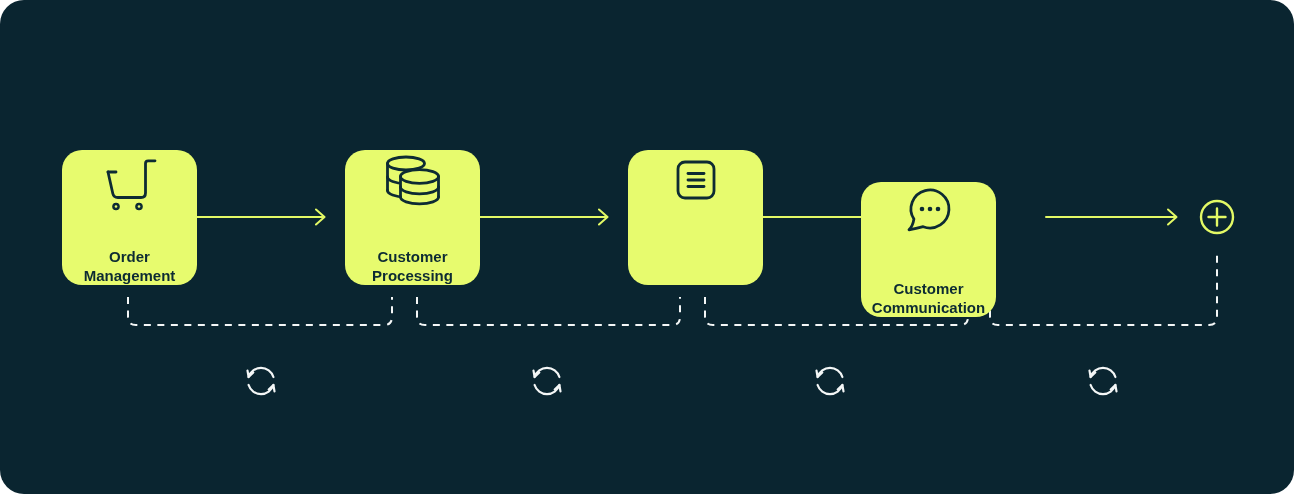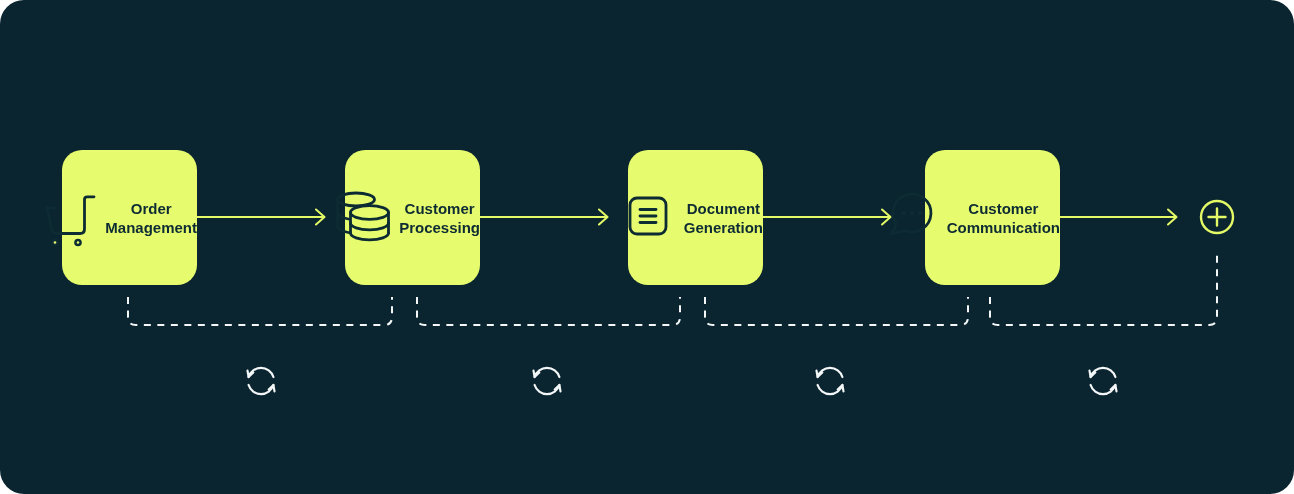--- a/index.html
+++ b/index.html
@@ -13,32 +13,32 @@
   *{margin:0;padding:0;box-sizing:border-box;}
   body{background:var(--bg-page);font-family:"Liberation Sans","DejaVu Sans",sans-serif;}
   .canvas{
     position:relative;width:1294px;height:494px;
     background:var(--bg-canvas);border-radius:24px;overflow:hidden;
   }
   .overlay{position:absolute;left:0;top:0;width:1294px;height:494px;}
   .node{
     position:absolute;top:150px;width:135px;height:135px;
     background:var(--lime);border-radius:20px;
-    display:flex;align-items:center;justify-content:flex-end;
+    display:flex;flex-direction:column;align-items:center;justify-content:space-between;
     gap:4px;cursor:pointer;
   }
   .node-icon{width:64px;height:64px;flex:0 0 auto;}
   .node-icon .stroke{fill:none;stroke:var(--ink);stroke-width:2.8;stroke-linecap:round;stroke-linejoin:round;}
   .node-icon .fill{fill:var(--ink);stroke:none;}
   .node-icon .occlude{fill:var(--lime);stroke:none;}
   .node-label{
     font-size:15px;line-height:19px;font-weight:600;color:var(--ink);
     text-align:center;max-width:118px;
   }
-  .n1{left:62px;} .n2{left:345px;} .n3{left:628px;} .n4{left:925px;}
+  .n1{left:62px;} .n2{left:345px;} .n3{left:628px;} .n4{left:861px;margin-top:32px;}
   .add-btn{
     position:absolute;left:1198px;top:198px;width:38px;height:38px;
     background:transparent;border:none;padding:0;cursor:pointer;
   }
   .add-btn svg{display:block;}
   .flow-line{stroke:var(--accent);stroke-width:2;fill:none;stroke-linecap:round;stroke-linejoin:round;}
   .dashed{stroke:var(--white);stroke-width:2;fill:none;stroke-dasharray:7 6.5;stroke-linecap:butt;}
   .sync{stroke:var(--white);stroke-width:2.2;fill:none;stroke-linecap:round;stroke-linejoin:round;}
 </style>
 </head>
@@ -128,21 +128,20 @@
     <div class="node-label">Customer Processing</div>
   </div>
 
   <div class="node n3">
     <svg class="node-icon" viewBox="0 0 64 64">
       <rect class="stroke" x="14" y="12" width="36" height="36" rx="7"></rect>
       <path class="stroke" d="M24 23.5 H40"></path>
       <path class="stroke" d="M24 30 H40"></path>
       <path class="stroke" d="M24 36.5 H40"></path>
     </svg>
-    <div class="node-label">Document Generation</div>
   </div>
 
   <div class="node n4">
     <svg class="node-icon" viewBox="0 0 64 64">
       <path class="stroke" d="M26.2 44.7 A19 19 0 1 0 16.9 37.1 Q15.8 44 12 47.8 Q19 46.8 26.2 44.7 Z"></path>
       <circle class="fill" cx="25" cy="27" r="2.3"></circle>
       <circle class="fill" cx="33" cy="27" r="2.3"></circle>
       <circle class="fill" cx="41" cy="27" r="2.3"></circle>
     </svg>
     <div class="node-label">Customer Communication</div>

